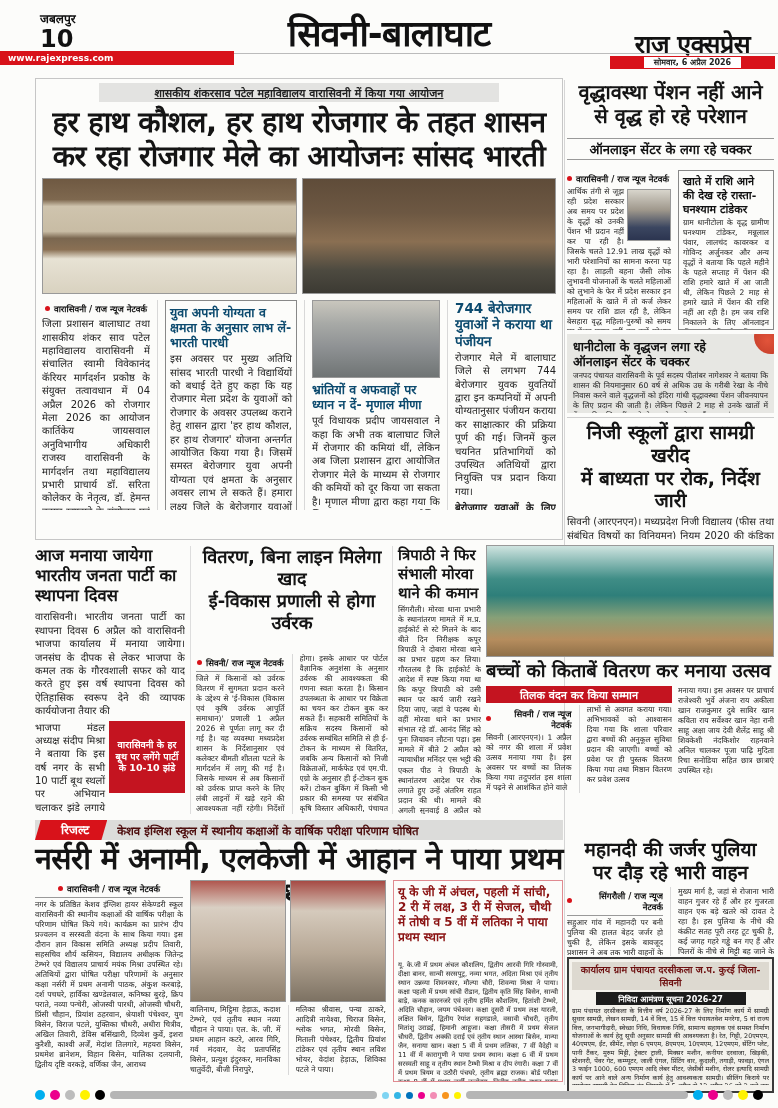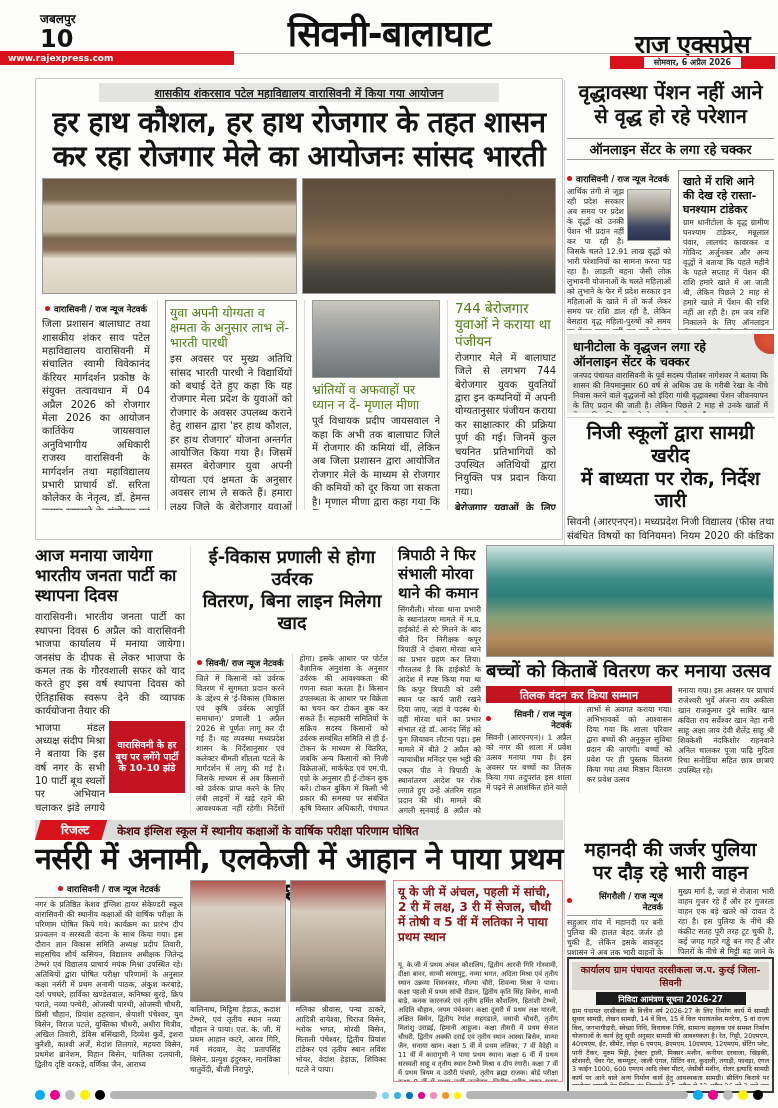--- a/index.html
+++ b/index.html
@@ -18,21 +18,21 @@
   .kicker{background:#e3e3e1;color:#222;font-size:11px;font-weight:700;text-align:center;text-decoration:underline;padding:2px 0;}
   .hl-xl{font-size:29px;font-weight:800;line-height:1.16;letter-spacing:-0.5px;text-align:center;color:#141414;}
   .hl-lg{font-size:20px;font-weight:800;line-height:1.2;text-align:center;color:#141414;}
   .hl-md{font-size:17px;font-weight:800;line-height:1.22;text-align:center;color:#141414;}
   .hl-sm{font-size:15px;font-weight:800;line-height:1.25;text-align:center;color:#141414;}
   .deck{font-size:13px;font-weight:700;text-align:center;}
   .byline{font-size:8.5px;font-weight:700;display:flex;align-items:center;gap:4px;justify-content:center;margin:3px 0;text-align:right;}
   .byline .dot{width:5px;height:5px;border-radius:50%;background:#d8121a;flex:0 0 auto;}
   .bt{font-size:10px;line-height:1.34;text-align:justify;color:#222;}
   .bt2{font-size:7.6px;line-height:1.32;text-align:justify;color:#222;}
-  .sub{font-size:12.5px;font-weight:400;line-height:1.2;margin:4px 0 2px;color:#4d7c0f;}
+  .sub{font-size:12.5px;font-weight:700;line-height:1.2;margin:4px 0 2px;color:#0c4a6e;}
   .cols{display:flex;gap:7px;}
   .col{overflow:hidden;}
   .vsep{width:1px;background:#d8d8d8;flex:0 0 auto;}
   .ph{background:#b9b2a6;border:1px solid #999;box-sizing:border-box;}
   .ph-dais{background:linear-gradient(180deg,#6f5942 0%,#7e684f 18%,#cfc4ae 24%,#c8bca4 46%,#7a6750 52%,#8a7054 62%,#e7e2d4 70%,#d9d2c0 100%);}
   .ph-award{background:linear-gradient(180deg,#5f4c39 0%,#6d5843 30%,#8a6f52 55%,#4d4a40 80%,#3c3a33 100%);}
   .ph-crowd{background:linear-gradient(180deg,#c9c6bd 0%,#a7a9a6 30%,#8f9294 60%,#6f7474 100%);}
   .ph-portrait{background:linear-gradient(180deg,#d8d5cc 0%,#9f988c 40%,#3b4660 75%,#2c3550 100%);}
   .ph-house{background:linear-gradient(180deg,#cfe4e0 0%,#3f8d86 30%,#2e7f7a 45%,#87a078 65%,#b68d5e 85%,#8f7048 100%);}
   .ph-school1{background:linear-gradient(180deg,#b0574f 0%,#d9cfc3 22%,#c4b5a4 55%,#8d7f6d 100%);}
@@ -160,22 +160,22 @@
     <div class="hl-md" style="text-align:left;font-size:16.5px;">आज मनाया जायेगा भारतीय जनता पार्टी का स्थापना दिवस</div>
     <div class="bt" style="margin-top:4px;">वारासिवनी। भारतीय जनता पार्टी का स्थापना दिवस 6 अप्रैल को वारासिवनी भाजपा कार्यालय में मनाया जायेगा। जनसंघ के दीपक से लेकर भाजपा के कमल तक के गौरवशाली सफर को याद करते हुए इस वर्ष स्थापना दिवस को ऐतिहासिक स्वरूप देने की व्यापक कार्ययोजना तैयार की</div>
     <div style="display:flex;gap:4px;margin-top:3px;">
       <div class="bt" style="flex:1;">भाजपा मंडल अध्यक्ष संदीप मिश्रा ने बताया कि इस वर्ष नगर के सभी 10 पार्टी बूथ स्थलों पर अभियान चलाकर झंडे लगाये जायेंगे एवं बूथ स्तर पर कार्यकर्ता सम्मेलन आयोजित होंगे। प्रभारी स्वामी निवास संडे, विशाल प्रभारी अल्प बौरिल, जिला उपाध्यक्ष किशोर अवसरे एवं जिला वहीं श्रीमती रेखा पंचवाले विशेष रूप से उपस्थित रहेंगी।</div>
       <div class="redstrip" style="flex:0 0 66px;height:62px;font-size:9.5px;text-align:center;line-height:1.25;align-items:center;justify-content:center;padding:5px;">वारासिवनी के हर बूथ पर लगेंगे पार्टी के 10-10 झंडे</div>
     </div>
   </div>
 
   <div class="abs" style="left:190px;top:546px;width:198px;height:268px;overflow:hidden;border-left:1px solid #ddd;padding-left:5px;box-sizing:border-box;">
     <div class="hl-md" style="font-size:18px;">
+      <div>वितरण, बिना लाइन मिलेगा खाद</div>
       <div>ई-विकास प्रणाली से होगा उर्वरक</div>
-      <div>वितरण, बिना लाइन मिलेगा खाद</div>
     </div>
     <div class="cols" style="margin-top:20px;height:205px;">
       <div class="col" style="flex:1;">
         <div class="byline">
             <span class="dot"></span>
             <span>सिवनी/ राज न्यूज नेटवर्क</span>
           </div>
         <div style="border-top:1px solid #999;margin-bottom:2px;"></div>
         <div class="bt2">जिले में किसानों को उर्वरक वितरण में सुगमता प्रदान करने के उद्देश्य से 'ई-विकास (विकास एवं कृषि उर्वरक आपूर्ति समाधान)' प्रणाली 1 अप्रैल 2026 से पूर्णतः लागू कर दी गई है। यह व्यवस्था मध्यप्रदेश शासन के निर्देशानुसार एवं कलेक्टर बीमती शीतला पटले के मार्गदर्शन में लागू की गई है। जिसके माध्यम से अब किसानों को उर्वरक प्राप्त करने के लिए लंबी लाइनों में खड़े रहने की आवश्यकता नहीं रहेगी। निर्देशों का पालन कराने पर जिले के 36 उर्वरक विक्रेताओं को क्लाज बताओ नोटिस जारी किया गया है।</div>
       </div>

